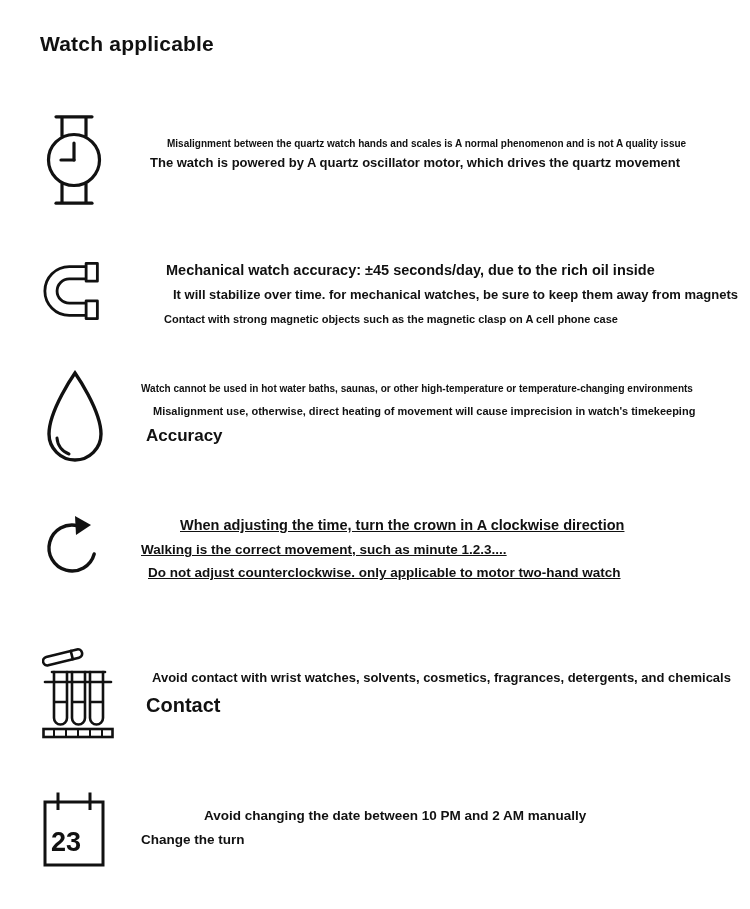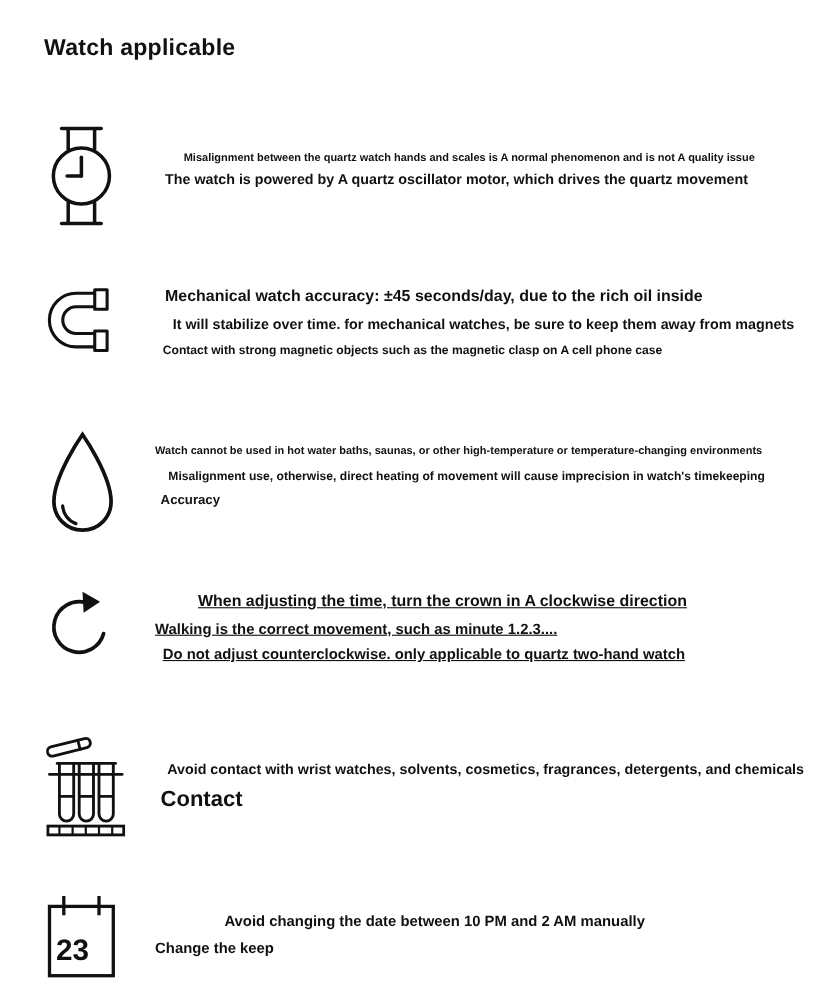--- a/index.html
+++ b/index.html
@@ -15,25 +15,25 @@
   .row { display:flex; align-items:flex-start; }
   .icon-col { flex:0 0 106px; width:106px; }
   .icon-col svg { display:block; margin-left:2px; }
   .text-col { flex:1 1 auto; min-width:0; }
   .text-col p { white-space:nowrap; line-height:1.3; margin:0 0 6px 0; font-weight:700; }
   .t-xs  { font-size:10px; }
   .t-sm  { font-size:11px; }
   .t-md  { font-size:13px; }
   .t-base{ font-size:13.5px; }
   .t-lg  { font-size:14.5px; }
-  .t-xl  { font-size:12px; }
+  .t-xl  { font-size:17px; }
   .t-xxl { font-size:20px; }
   
   .s1 { margin-bottom:53px;justify-content:space-between; }
-  .s2 { margin-bottom:58px; }
+  .s2 { margin-bottom:36px;gap:16px; }
   .s3 { margin-bottom:40px; }
   .s4 { margin-bottom:56px;text-decoration:underline; }
   .s5 { margin-bottom:47px; }
   .s6 { margin-bottom:0; }
   .pt-s1 { padding-top:25px; }
   .pt-s2 { padding-top:0; }
   .pt-s3 { padding-top:14px; }
   .pt-s4 { padding-top:8px; }
   .pt-s5 { padding-top:26px; }
   .pt-s6 { padding-top:18px; }
@@ -98,21 +98,21 @@
     <section class="row s4">
       <div class="icon-col">
         <svg width="64" height="72" viewBox="0 0 64 72" fill="none">
           <path d="M52.2 46 A23 23 0 1 1 36 17.8" stroke="#111" stroke-width="3.4" fill="none" stroke-linecap="round"></path>
           <path d="M33 8 L49 17 L34 27 Z" fill="#111"></path>
         </svg>
       </div>
       <div class="text-col pt-s4">
         <p class="t-lg" style="margin-left:34px">When adjusting the time, turn the crown in A clockwise direction</p>
         <p class="t-base" style="margin-left:-5px">Walking is the correct movement, such as minute 1.2.3....</p>
-        <p class="t-base" style="margin-left:2px">Do not adjust counterclockwise. only applicable to quartz two-hand watch</p>
+        <p class="t-base" style="margin-left:2px">Do not adjust counterclockwise. only applicable to motor two-hand watch</p>
       </div>
     </section>
 
     <section class="row s5">
       <div class="icon-col">
         <svg width="72" height="98" viewBox="0 0 72 98" fill="none" stroke="#111" stroke-width="2.6" stroke-linecap="round">
           <g transform="rotate(-14 21 13)">
             <rect x="0.5" y="9" width="40" height="8.5" rx="4.2"></rect>
             <path d="M30 9 V17.5"></path>
           </g>
@@ -139,18 +139,18 @@
     <section class="row s6">
       <div class="icon-col">
         <svg width="64" height="80" viewBox="0 0 64 80" fill="none" stroke="#111" stroke-width="3">
           <rect x="3" y="13" width="58" height="63"></rect>
           <path d="M16 3.5 V21 M48 3.5 V21"></path>
           <text x="9" y="62" class="cal-num" fill="#111" stroke="none">23</text>
         </svg>
       </div>
       <div class="text-col pt-s6">
         <p class="t-base" style="margin-left:58px">Avoid changing the date between 10 PM and 2 AM manually</p>
-        <p class="t-base" style="margin-left:-5px">Change the keep</p>
+        <p class="t-base" style="margin-left:-5px">Change the turn</p>
       </div>
     </section>
 
   </div>
 </div>
 
 </body></html>

